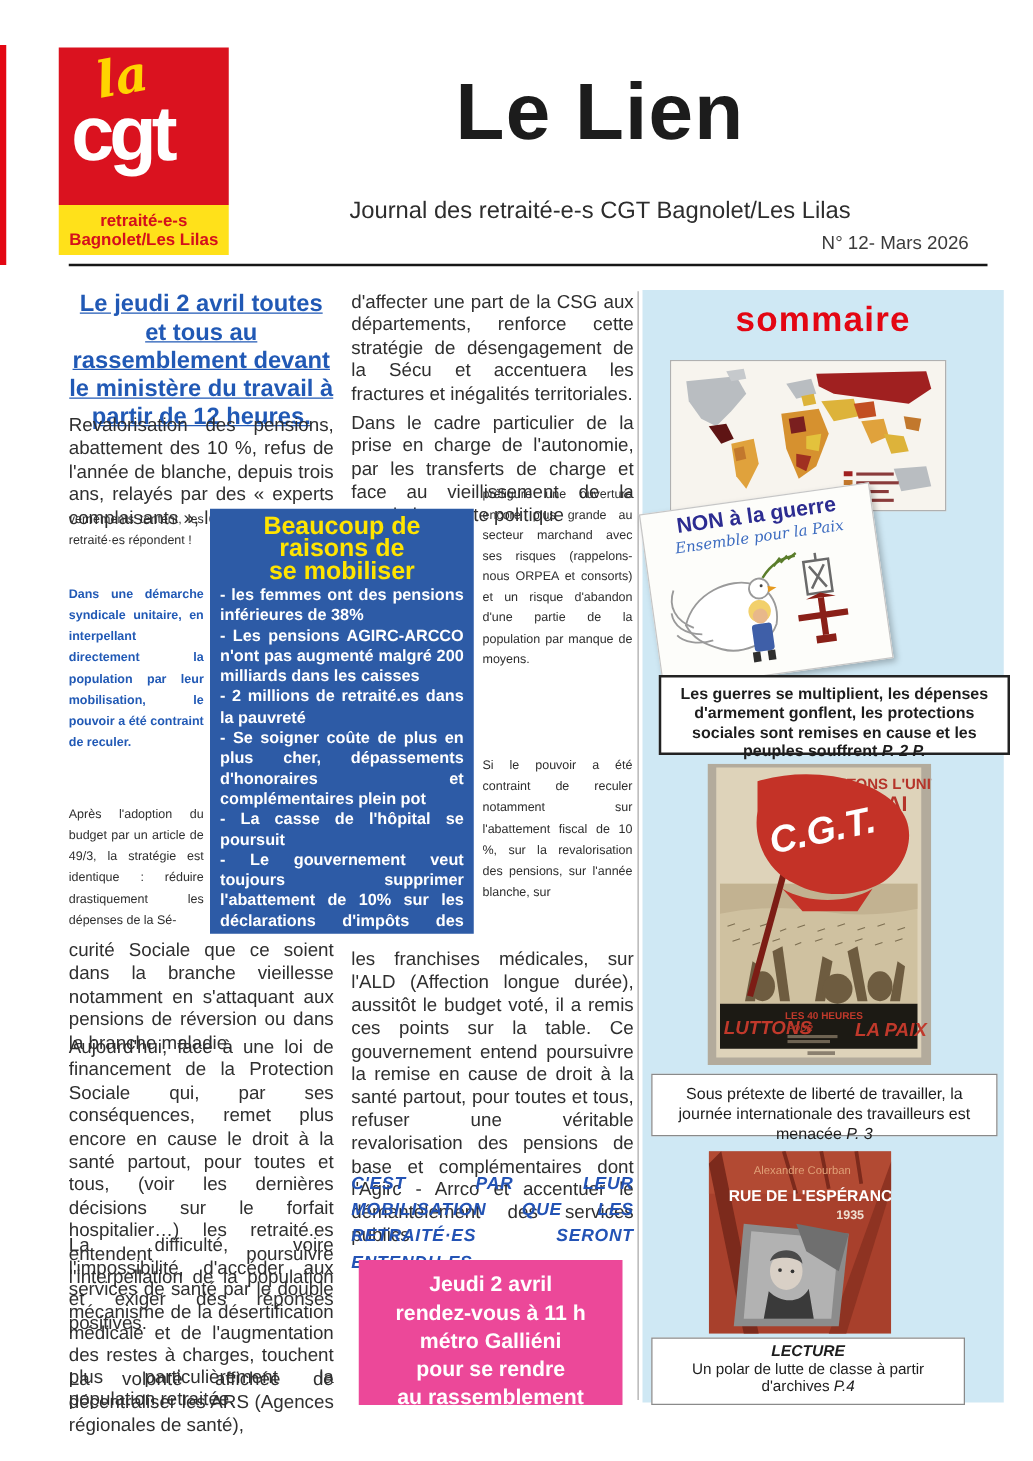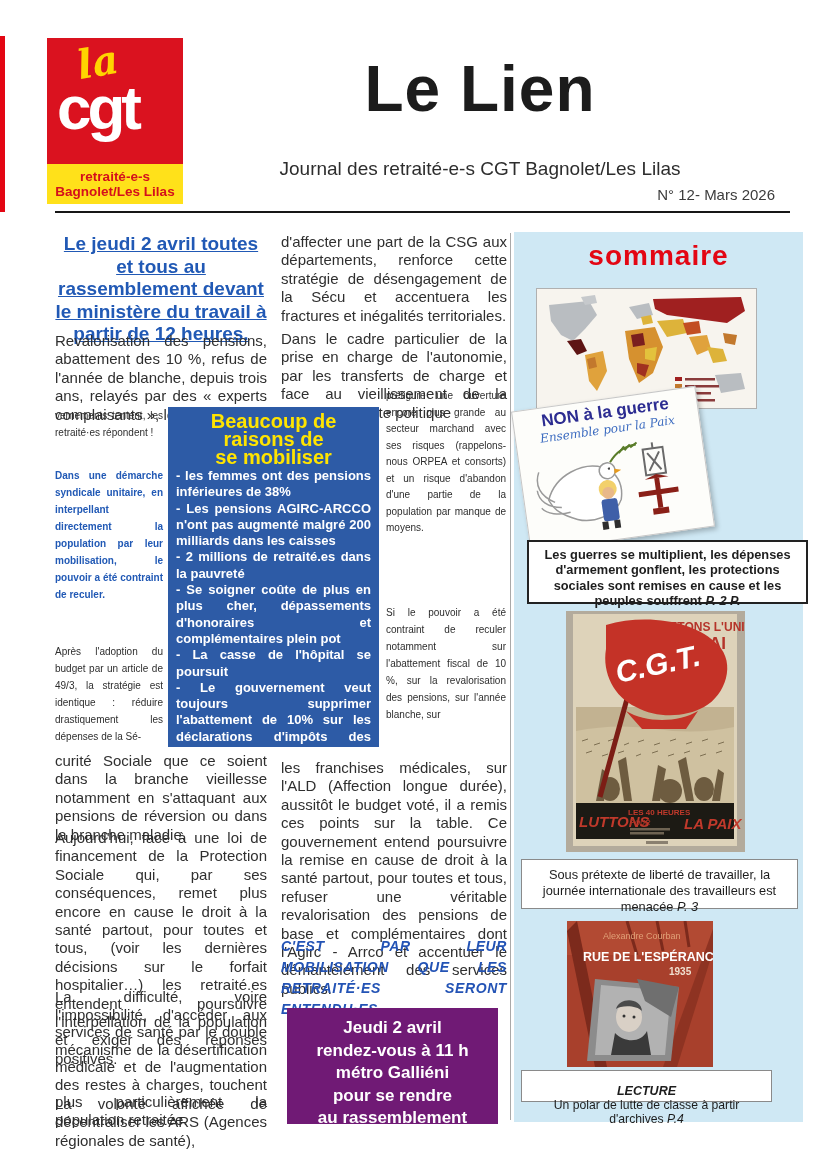--- a/index.html
+++ b/index.html
@@ -29,34 +29,34 @@
   
   .headline{left:53px;top:233px;width:216px;text-align:center;font-size:19px;line-height:22.5px;font-weight:bold;color:#2159b5;text-decoration:underline;}
   
   .callout{left:168px;top:407px;width:211px;height:340px;background:#2d5ba6;box-sizing:border-box;padding:5px 8px;overflow:hidden;}
   .callout-title{color:#ffe400;font-weight:bold;font-size:20px;line-height:18px;text-align:center;margin-bottom:2px;}
   .callout-item{color:#ffffff;font-weight:bold;font-size:13px;line-height:16.3px;text-align:justify;}
   
   .mobilisation{left:281px;top:936px;width:226px;font-size:14px;font-weight:800;font-style:italic;
                 color:#2353b5;letter-spacing:0.6px;line-height:21px;text-align:justify;}
   
-  .event-box{left:287px;top:1008px;width:211px;height:116px;background:#701a75;color:#fff;font-weight:bold;
+  .event-box{left:287px;top:1008px;width:211px;height:116px;background:#ec4899;color:#fff;font-weight:bold;
              font-size:17px;line-height:22.5px;text-align:center;box-sizing:border-box;padding-top:9px;}
   
   .sidebar{left:514px;top:232px;width:289px;height:890px;background:#cfe8f4;}
   .sommaire{left:514px;top:240px;width:289px;text-align:center;font-size:28px;font-weight:bold;color:#e30613;letter-spacing:1px;}
   .map-card{left:536px;top:288px;width:221px;height:121px;background:#fbf9f6;border:1px solid #b0b0b0;box-sizing:border-box;}
   .peace-card{left:520px;top:398px;width:186px;height:142px;background:#fdfdfa;border:1px solid #c6c6c6;
               transform:rotate(-8deg);box-shadow:2px 3px 5px rgba(0,0,0,0.25);text-align:center;box-sizing:border-box;padding-top:3px;}
   .peace-title{font-size:17px;font-weight:800;color:#2c2c91;letter-spacing:0px;}
   .peace-sub{font-size:12px;font-style:italic;color:#3d6cc0;font-family:"DejaVu Serif",serif;}
   .cap{background:#ffffff;box-sizing:border-box;text-align:center;color:#1d1d1d;}
   .cap1{left:527px;top:540px;width:281px;height:64px;border:2px solid #222;font-size:12.8px;font-weight:bold;line-height:15.3px;padding:5px 6px;}
   .cap2{left:521px;top:859px;width:277px;height:50px;border:1px solid #8a8a8a;font-size:12.8px;line-height:16px;padding:7px 8px;}
-  .cap3{left:521px;top:1070px;width:251px;height:32px;border:1px solid #8a8a8a;padding:13px 4px;}
+  .cap3{left:521px;top:1070px;width:251px;height:54px;border:1px solid #8a8a8a;padding:3px 4px;}
   .cap3-title{font-size:12.5px;font-weight:bold;font-style:italic;}
   .cap3-text{font-size:12.2px;}
   .pageref{font-style:italic;}
   .poster{left:566px;top:611px;width:179px;height:241px;}
   .book{left:567px;top:921px;width:146px;height:146px;}
 </style>
 </head>
 <body>
 
 <div class="abs edge-line"></div>

